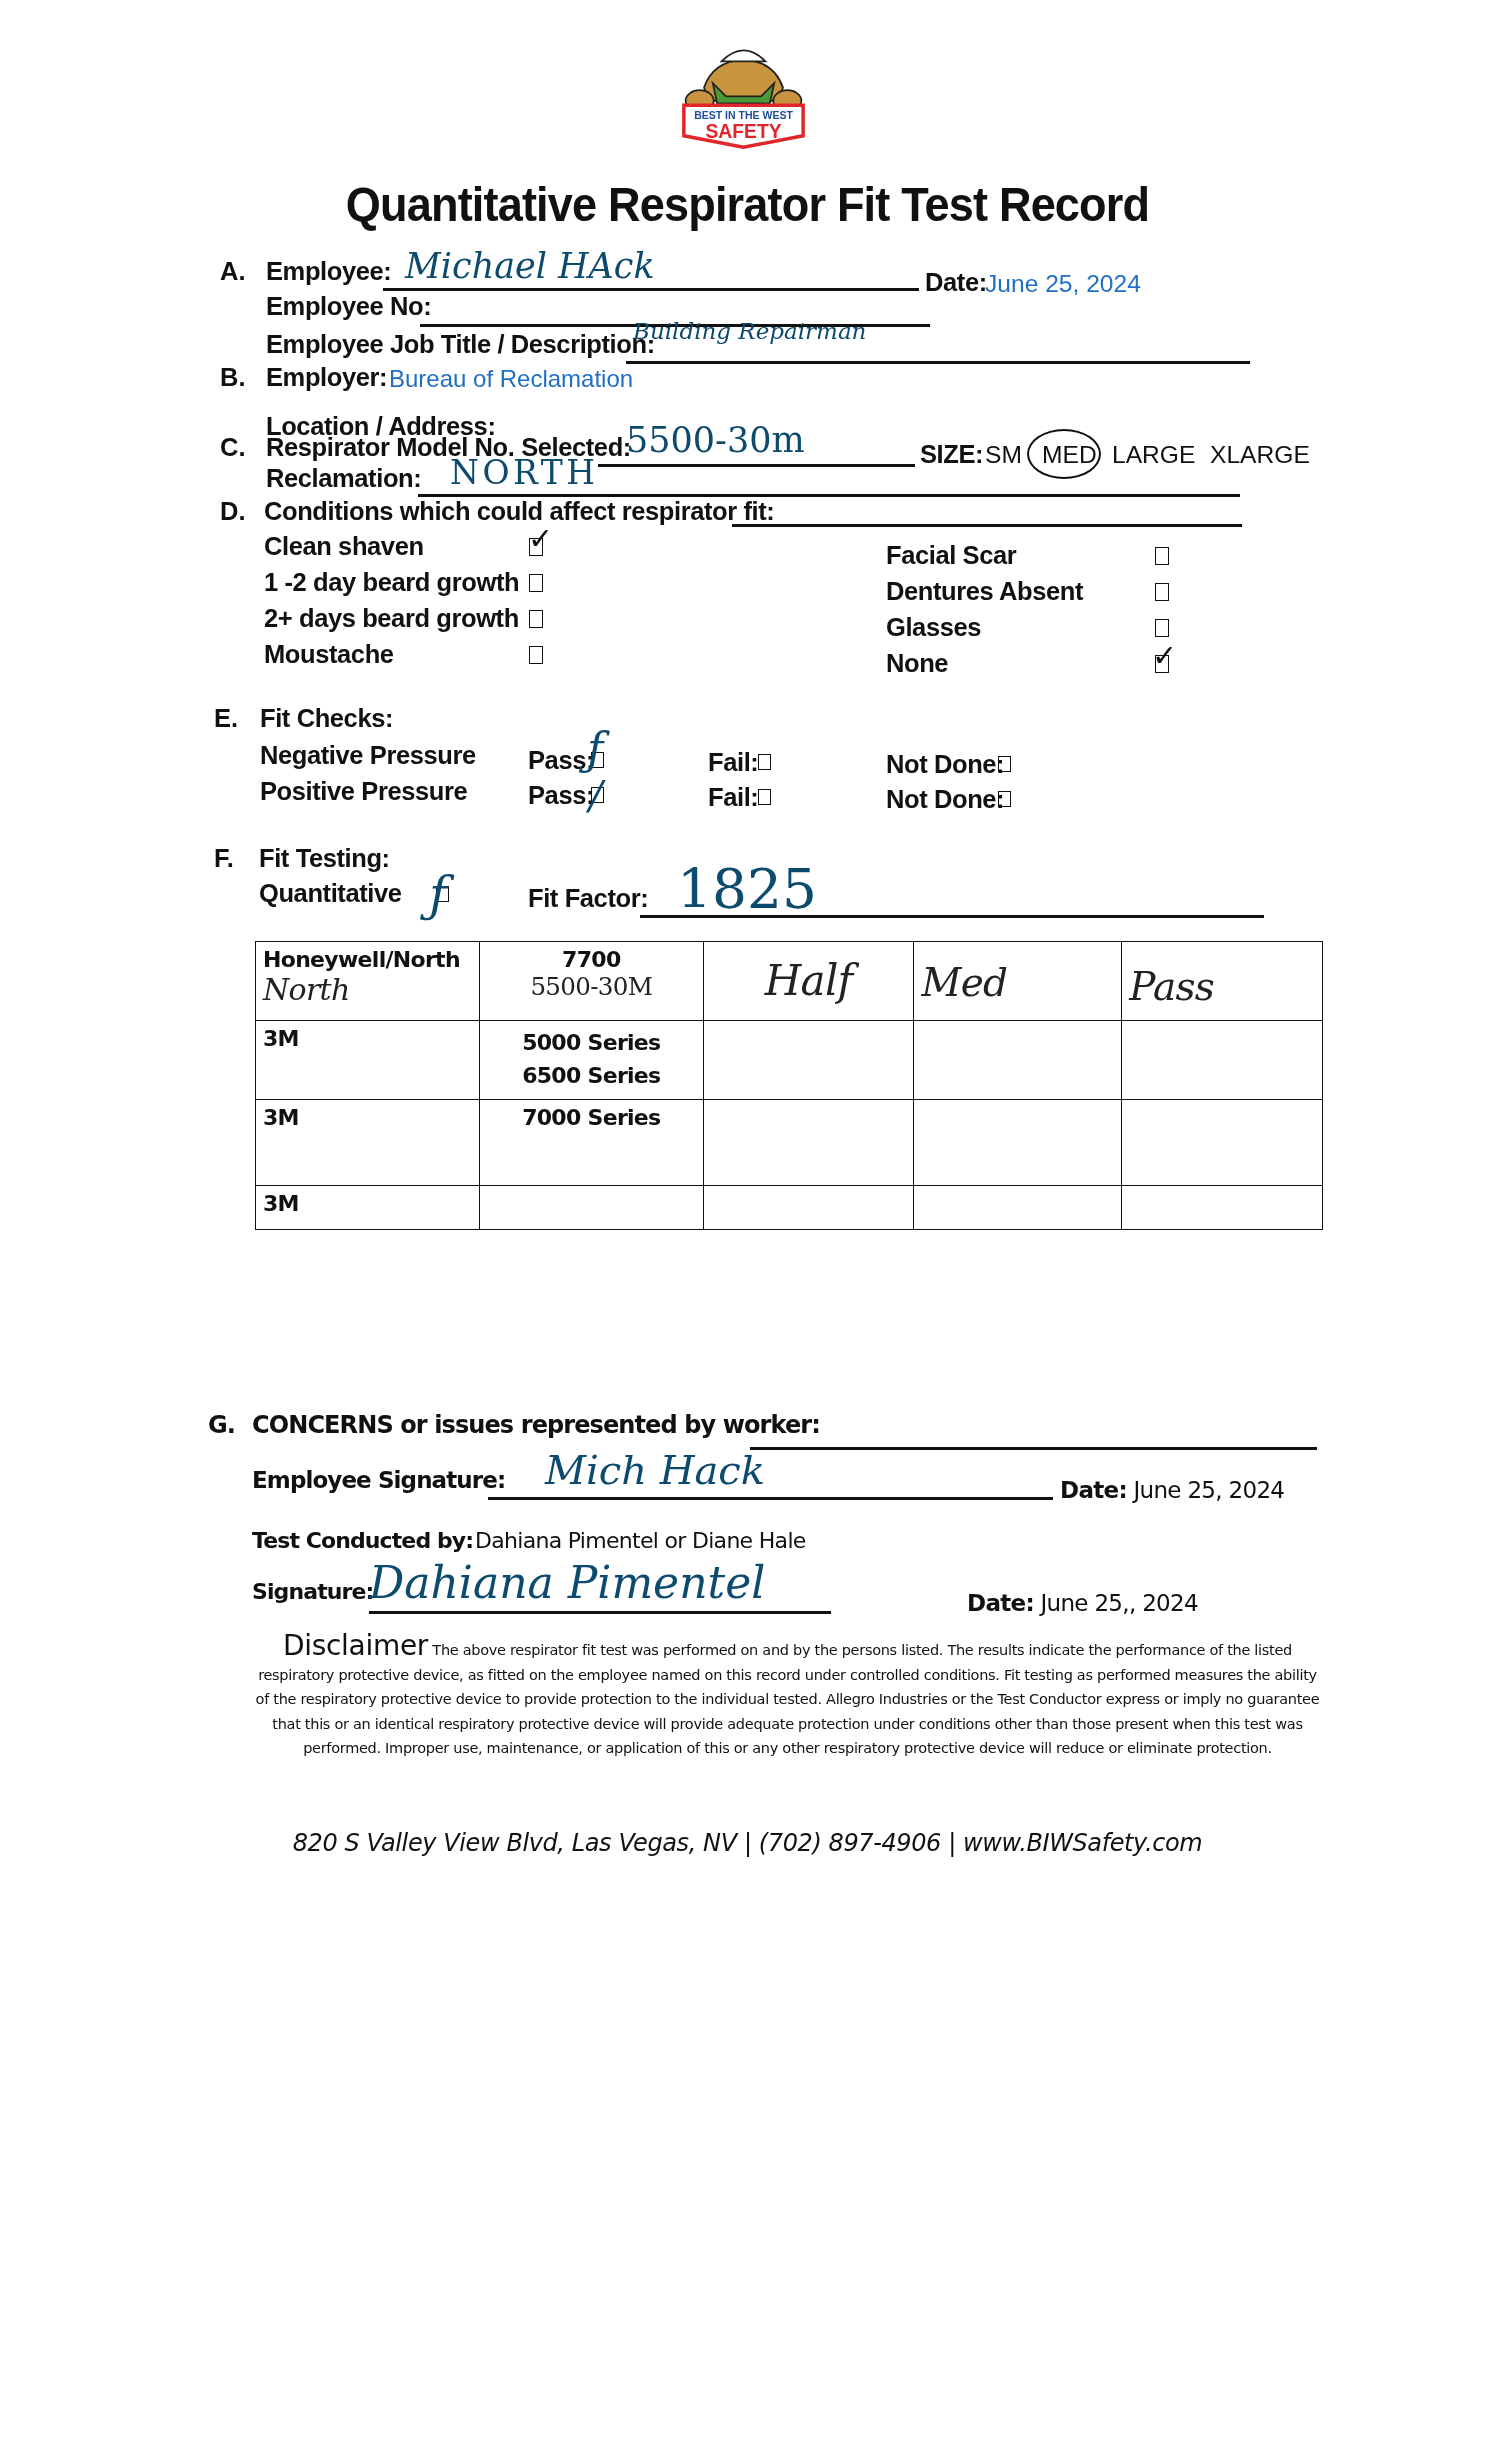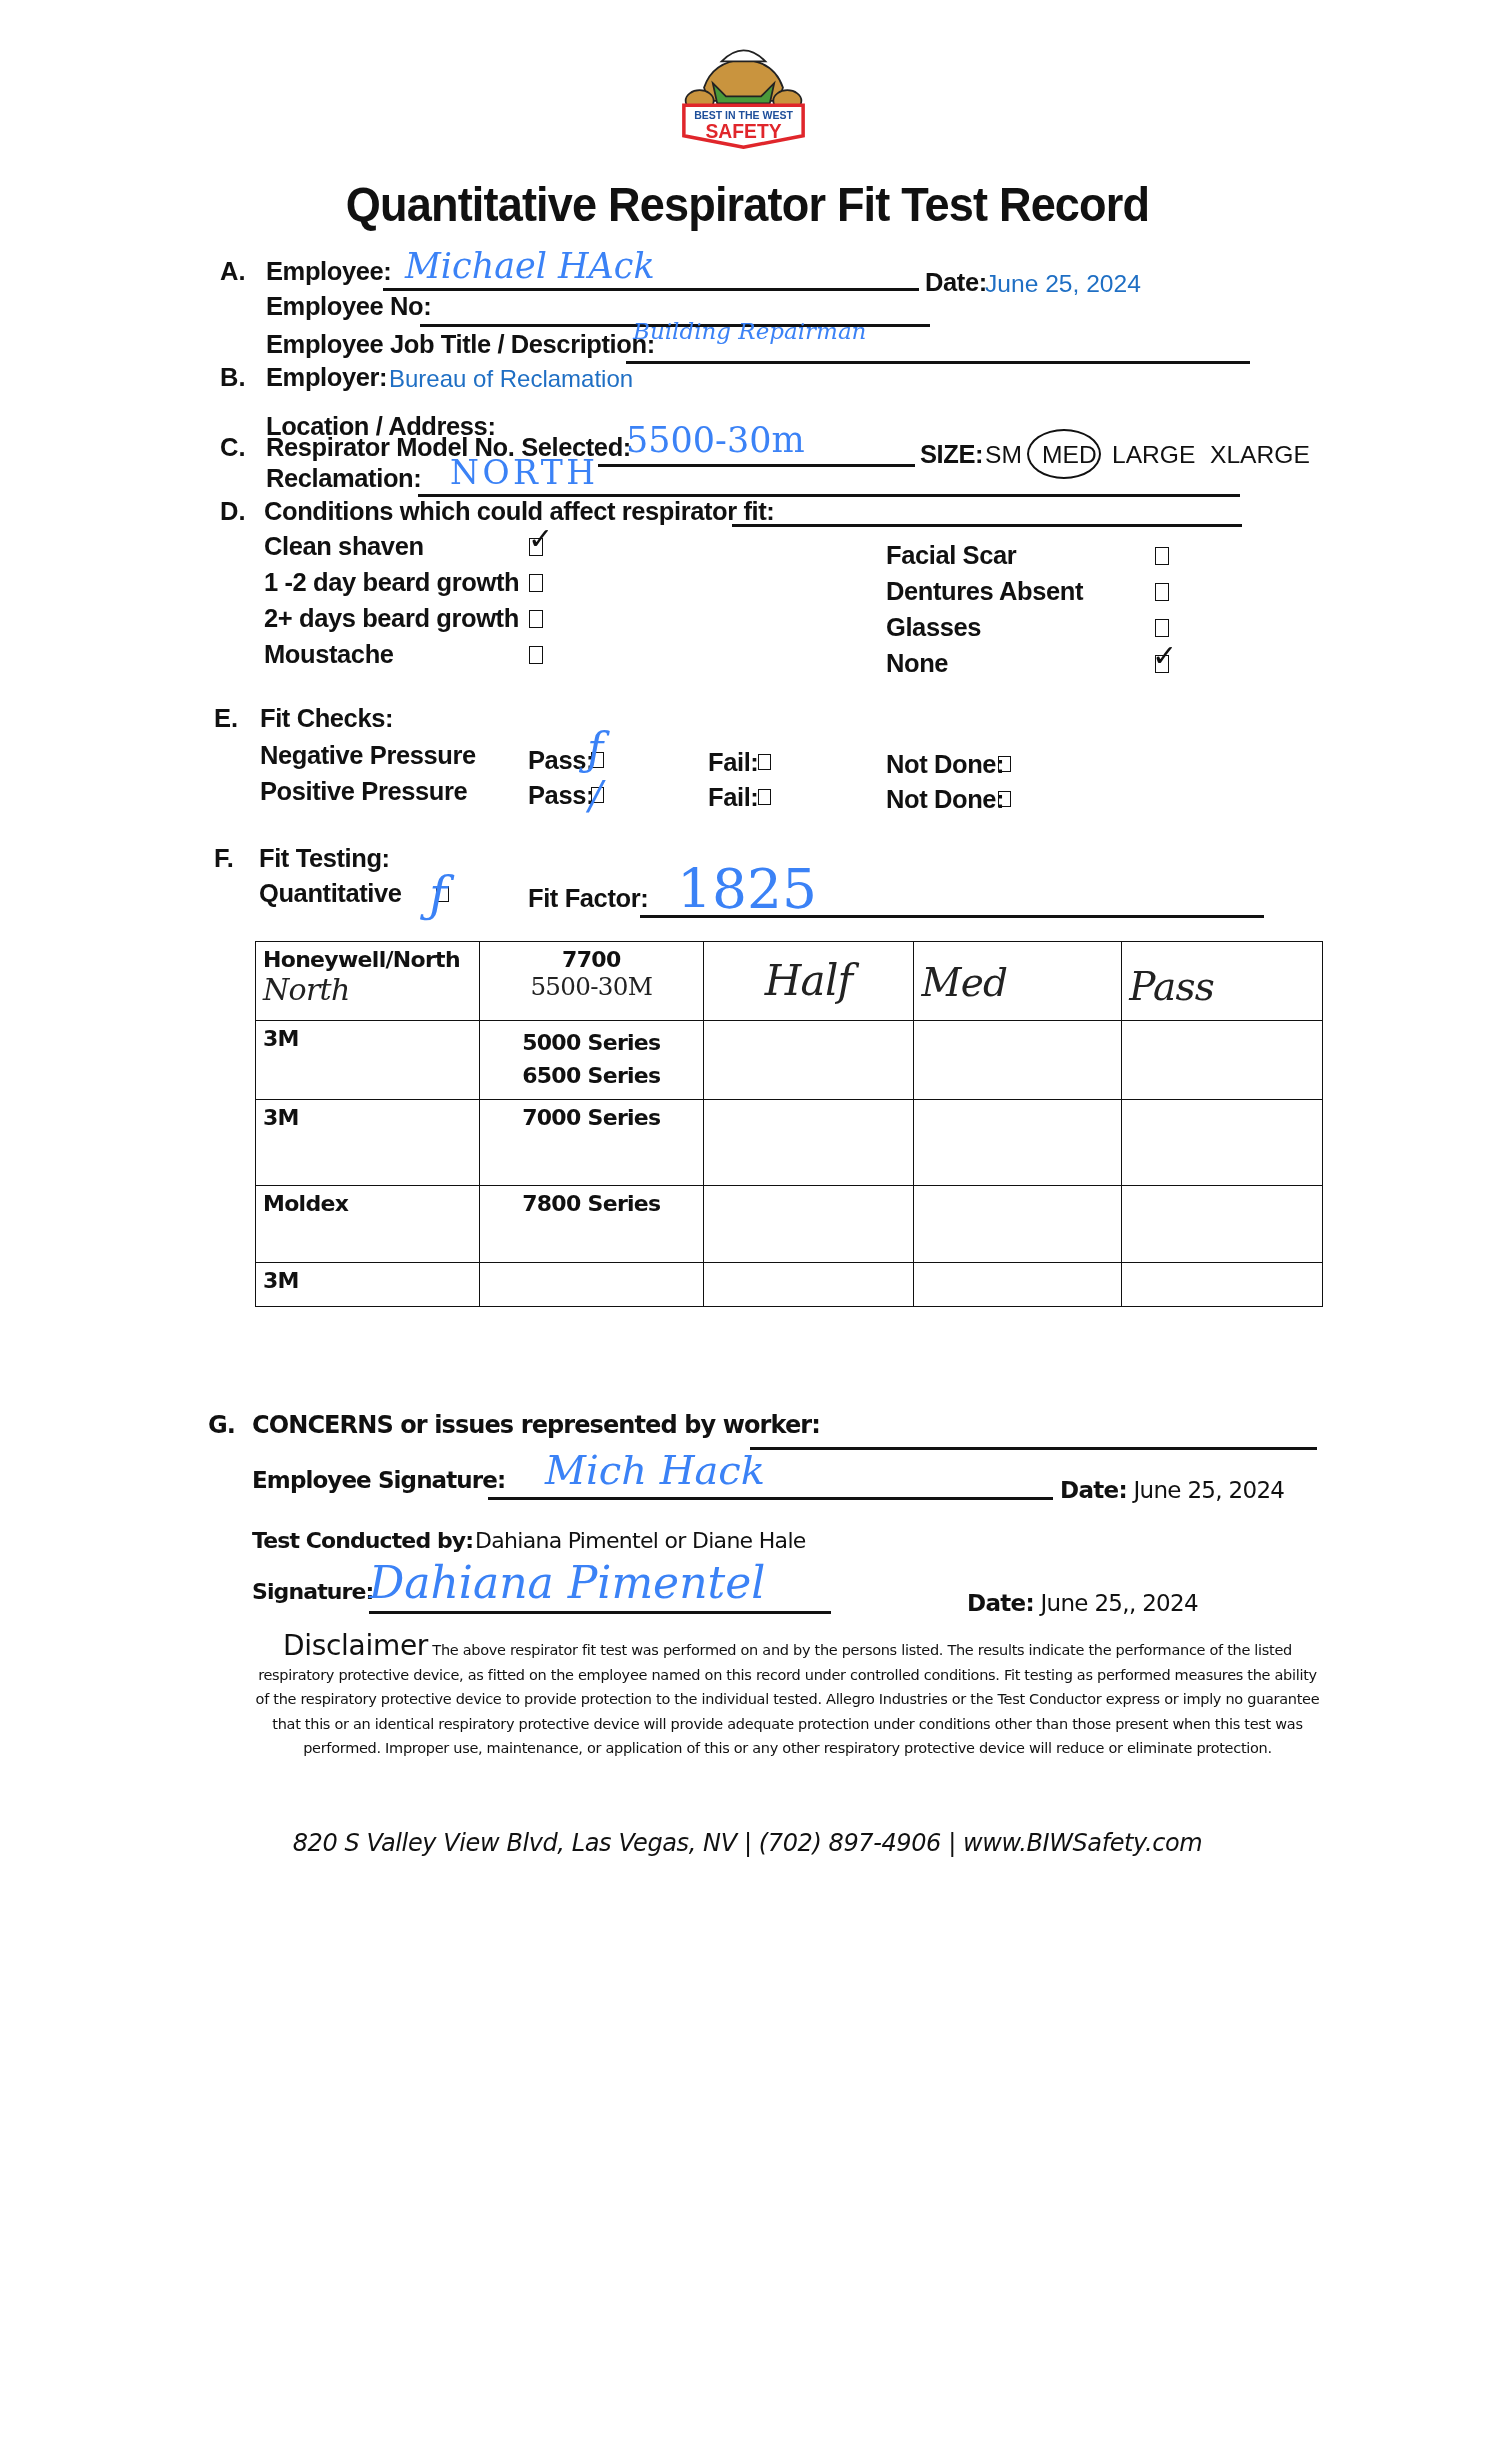--- a/index.html
+++ b/index.html
@@ -1,19 +1,19 @@
 <!DOCTYPE html>
 <html style="font-size:14px"><head>
 <meta charset="utf-8">
 <style>
   html, body { margin:0; padding:0; }
   body { width:1495px; height:2462px; background:#ffffff; position:relative; overflow:hidden;
          font-family:"Liberation Sans", sans-serif; color:#111; }
   .abs { position:absolute; }
-  .hand { font-family:"DejaVu Serif", serif; font-style:italic; color:#3b82f6; }
+  .hand { font-family:"DejaVu Serif", serif; font-style:italic; color:#0c4a6e; }
   .blue { color:#1f6fc4; font-weight:normal; }
   .line { position:absolute; height:2.6px; background:#111; }
   .box { display:inline-block; width:12.3px; height:16px; border:1.8px solid #111; vertical-align:middle; }
   .box.sm { width:11.4px; height:14px; }
   .check { position:absolute; font-family:"DejaVu Sans", sans-serif; font-size:30px; color:#111; }
   .logo { left:673px; top:35px; width:141px; height:114px; }
   .title { left:0; width:1495px; top:176px; text-align:center; font-size:49px; font-weight:bold; letter-spacing:-0.9px; transform:scaleX(0.92); }
   .lbl { font-size:25.5px; font-weight:bold; letter-spacing:-0.4px; }
   .sect { font-size:25.5px; font-weight:bold; }
   table.fit { position:absolute; left:255px; top:941px; width:1068px; border-collapse:collapse; }
@@ -164,27 +164,20 @@
     <td></td>
     <td></td>
   </tr>
   <tr style="height:86px;">
     <td><span>3M</span></td>
     <td class="c"><span>7000 Series</span></td>
     <td></td>
     <td></td>
     <td></td>
   </tr>
-  <tr style="height:77px;">
-    <td><span>Moldex</span></td>
-    <td class="c"><span>7800 Series</span></td>
-    <td></td>
-    <td></td>
-    <td></td>
-  </tr>
   <tr style="height:44px;">
     <td><span>3M</span></td>
     <td></td>
     <td></td>
     <td></td>
     <td></td>
   </tr>
 </tbody>
   </table>
 

